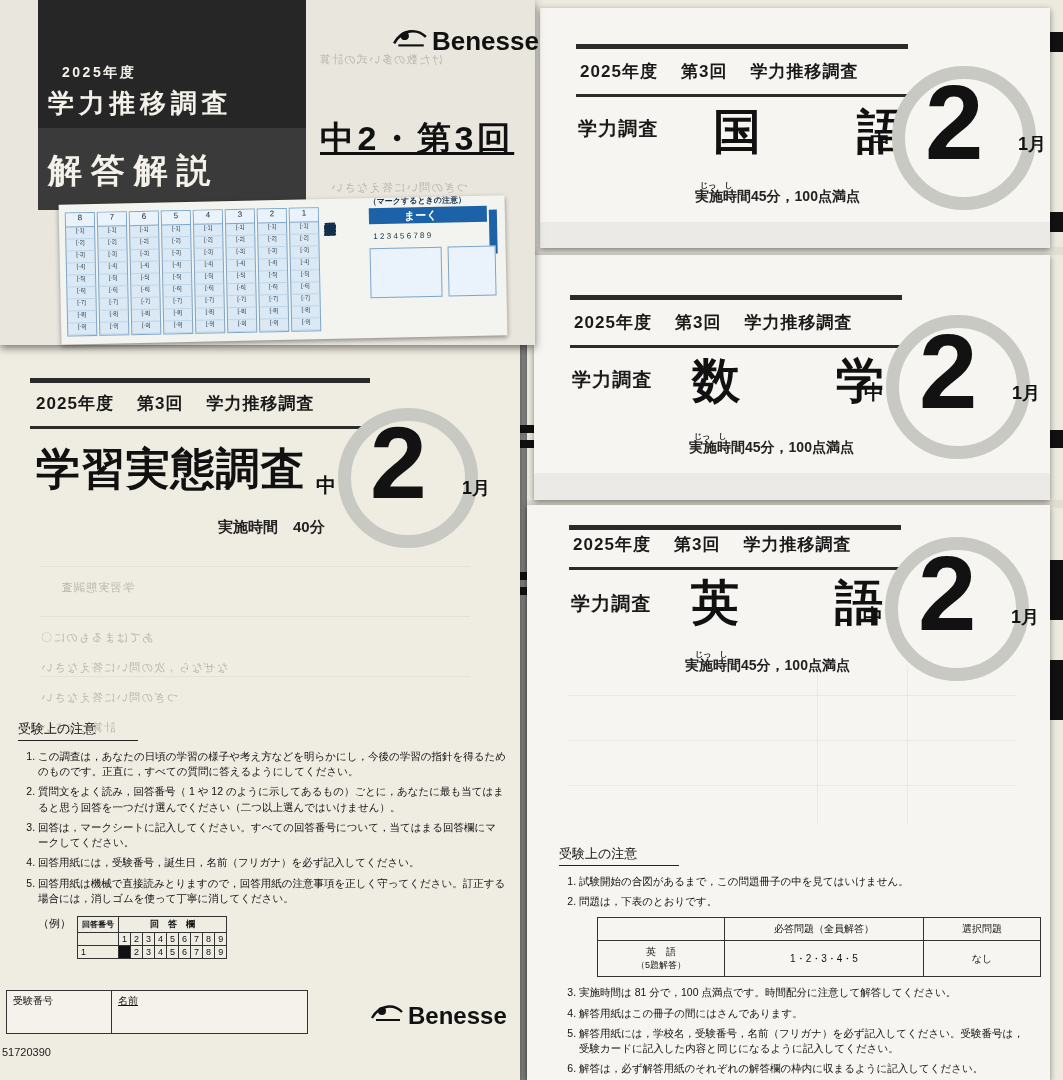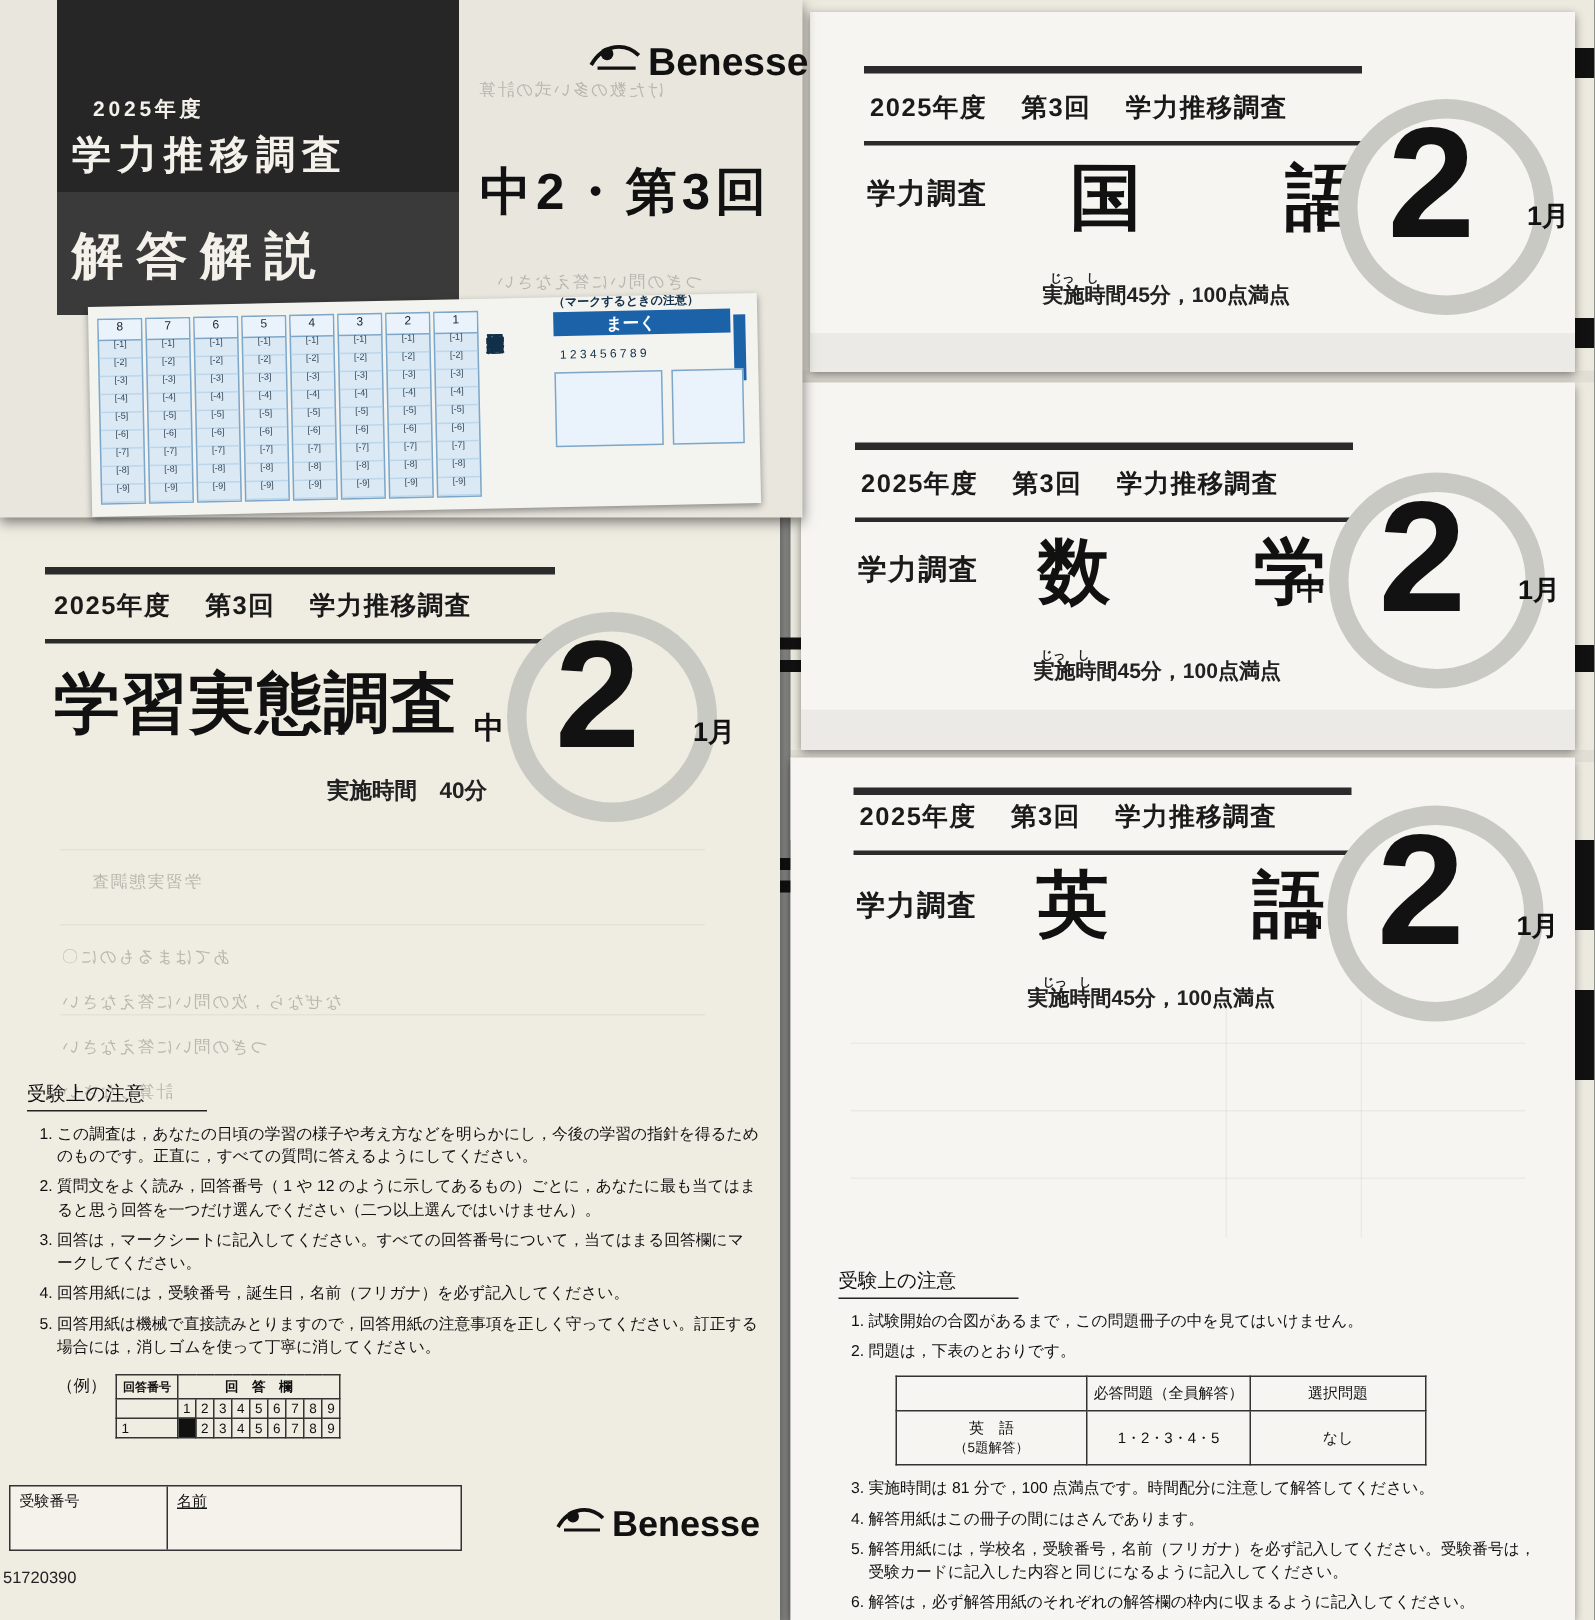--- a/index.html
+++ b/index.html
@@ -156,21 +156,21 @@
     <div class="faint" style="left:290px;top:160px;width:1px;height:160px;"></div>
     <div class="faint" style="left:380px;top:160px;width:1px;height:160px;"></div>
 
     <div class="notes" style="position:absolute;left:30px;top:340px;width:470px;font-size:10.5px;">
       <h4 style="margin-left:2px;">受験上の注意</h4>
       <div style="border-bottom:1px solid #222;width:120px;margin:-4px 0 8px 2px;"></div>
       <ol style="padding-left:22px;">
         <li>試験開始の合図があるまで，この問題冊子の中を見てはいけません。</li>
         <li>問題は，下表のとおりです。</li>
       </ol>
-      <div style="margin:8px 0 8px 40px;width:354px;">
+      <div style="margin:8px 0 8px 40px;width:444px;">
         <table class="eng">
           <tbody>
               <tr>
             <th style="width:120px;"></th>
             <th>必答問題（全員解答）</th>
             <th style="width:110px;">選択問題</th>
           </tr>
           <tr>
             <td>
               <span>英　語</span><br>
@@ -279,21 +279,21 @@
     </div>
     <div class="idnum" style="left:2px;top:716px;">51720390</div>
   </div>
 
   <div id="ans-booklet">
     <div id="ans-dark"></div>
     <div id="ans-dark2"></div>
     <div class="ans-jp" style="position:absolute;left:62px;top:64px;font-size:14px;">2025年度</div>
     <div class="ans-jp" style="position:absolute;left:48px;top:86px;font-size:26px;">学力推移調査</div>
     <div class="ans-sub" style="position:absolute;left:48px;top:148px;font-size:34px;">解答解説</div>
-    <div class="ans-right" style="left:320px;top:105px;font-size:34px;">中2・第3回</div>
+    <div class="ans-right" style="left:320px;top:116px;font-size:34px;text-decoration:underline;">中2・第3回</div>
     <div class="benesse" style="position:absolute;left:392px;top:26px;font-size:26px;">
       <span class="sw">
         <svg width="36" height="24" viewBox="0 0 34 22">
             <path d="M2 16 C10 2, 24 2, 32 10" stroke="#111" stroke-width="2.4" fill="none"></path>
             <circle cx="12" cy="9" r="4" fill="#111"></circle>
             <path d="M6 18 L30 18" stroke="#111" stroke-width="2"></path>
           </svg>
       </span>
       <span>Benesse</span>
     </div>

